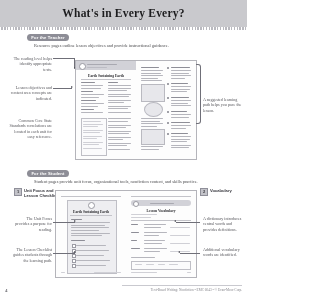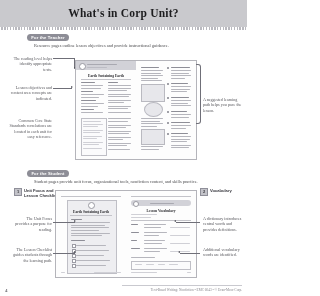--- a/index.html
+++ b/index.html
@@ -119,21 +119,21 @@
     position:absolute;right:5px;bottom:4px;
     font-family:"Liberation Serif",serif;
     font-size:3.4px;color:#86868c;white-space:nowrap;
   }
   .foot-rule{position:absolute;right:5px;bottom:11px;width:120px;height:.5px;background:#c9c9cf;}
 </style>
 </head>
 <body>
 
 <div class="banner">
-  <div class="banner-title">What's in Corp Unit?</div>
+  <div class="banner-title">What's in Every Every?</div>
 </div>
 <div class="banner-rule"></div>
 
 <div class="pill" style="left:27px;top:34px;width:42px;">For the Teacher</div>
 <div class="pill-sub" style="left:34px;top:43px;">Resource pages outline lesson objectives and provide instructional guidance.</div>
 
 <div class="callout l" style="left:12px;top:56px;width:40px;">The reading level helps identify appropriate texts.</div>
 <div class="lead" style="left:53px;top:58px;width:22px;"></div>
 <div class="leadv" style="left:74px;top:58px;height:10px;"></div>
 <div class="arrow right" style="left:74px;top:66.5px;"></div>

